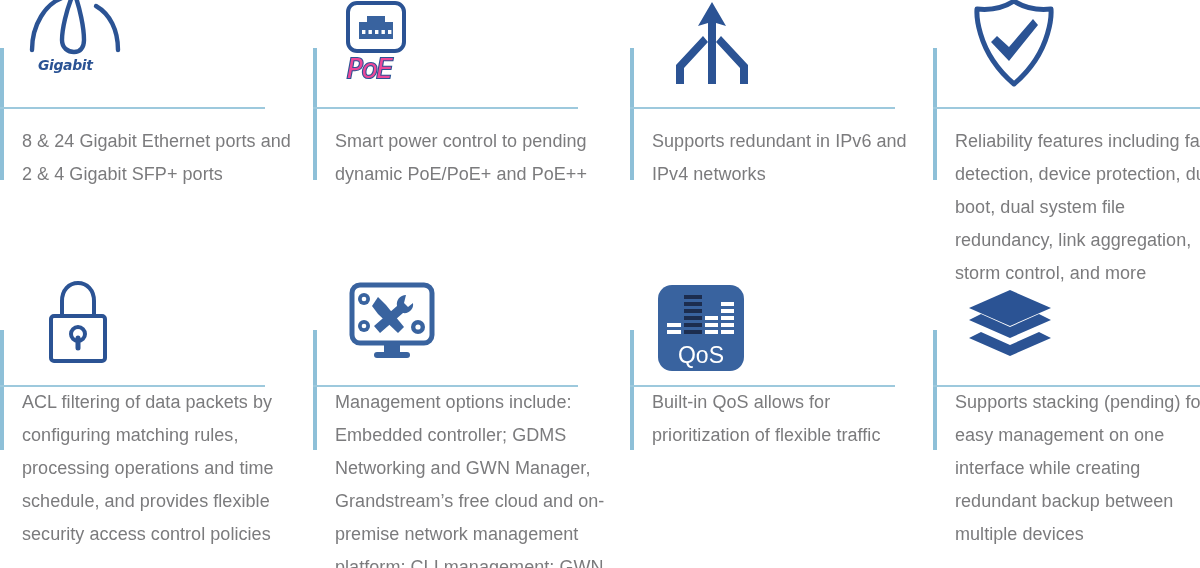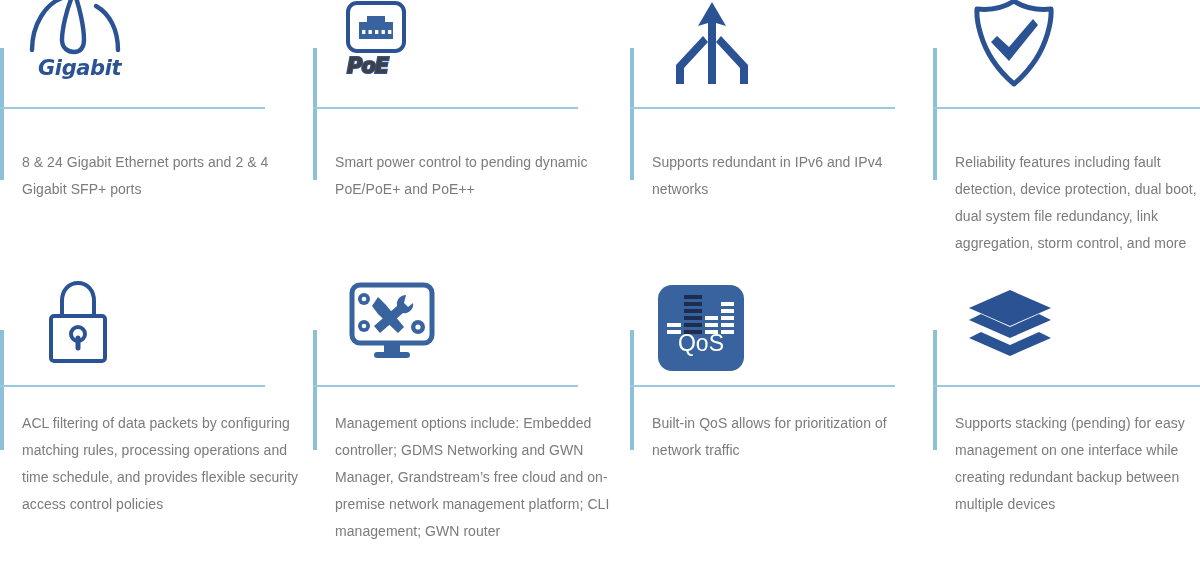--- a/index.html
+++ b/index.html
@@ -58,26 +58,25 @@
     width: 265px;
     height: 2px;
     background: #9dc9dd;
   }
 
   .cell-text {
     position: absolute;
     left: 22px;
     top: 125px;
     width: 278px;
-    font-size: 14px;
-    line-height: 27px;
+    font-size: 18px;
+    line-height: 33px;
     color: #7b7b7d;
     letter-spacing: 0.05px;
     white-space: pre-line;
-    margin-top: 24px;
   }
 
   
   .col-0 { left: 0px; }
   .col-1 { left: 313px; }
   .col-2 { left: 630px; }
   .col-3 { left: 933px; }
 
   
   .row-0 { top: 0px; }
@@ -92,50 +91,50 @@
   .col-3 .divider-horizontal { width: 267px; }
   .col-3 .cell-text { width: 268px; }
 
   
   .icon-svg { display: block; }
 
   .gigabit-wordmark {
     font-family: "DejaVu Sans", sans-serif;
     font-weight: bold;
     font-style: italic;
-    font-size: 21px;
+    font-size: 14px;
     color: #2b5394;
     letter-spacing: -0.4px;
     line-height: 1;
   }
 
   .poe-wordmark {
     font-family: "DejaVu Sans", sans-serif;
-    font-weight: bold;
+    font-weight: normal;
     font-style: italic;
-    font-size: 21px;
+    font-size: 26px;
     letter-spacing: -1px;
     line-height: 1;
-    color: #404040;
+    color: #ec4899;
     -webkit-text-stroke: 2.2px #2b5394;
     paint-order: stroke fill;
   }
 
   .qos-tile {
     width: 86px;
     height: 86px;
     border-radius: 14px;
     background: #39639f;
     position: relative;
   }
   .qos-label {
     position: absolute;
     left: 0;
     right: 0;
-    bottom: 16px;
+    bottom: 4px;
     text-align: center;
     color: #ffffff;
     font-size: 23px;
     line-height: 1;
     font-family: "Liberation Sans", sans-serif;
   }
   .qos-bars { position: absolute; left: 9px; top: 8px; }
 </style>
 </head>
 <body>
@@ -284,21 +283,21 @@
               <rect x="54" y="30" width="13" height="4"></rect>
               <rect x="54" y="37" width="13" height="4"></rect>
             </g>
           </svg>
           <div class="qos-label">QoS</div>
         </div>
       </div>
     </div>
     <div class="divider-vertical"></div>
     <div class="divider-horizontal"></div>
-    <div class="cell-text">Built-in QoS allows for prioritization of network traffic</div>
+    <div class="cell-text">Built-in QoS allows for prioritization of flexible traffic</div>
   </div>
 
   <div class="feature-cell row-1 col-3">
     <div class="cell-icon-area">
       <div class="cell-icon" style="left:34px; top:18px;">
         <svg class="icon-svg" width="86" height="74" viewBox="0 0 86 74" aria-hidden="true">
           <g fill="#2b5394">
             <path d="M43 2 L84 20 L43 38 L2 20 Z"></path>
             <path d="M2 32 L14 26 L43 39 L72 26 L84 32 L43 50 Z"></path>
             <path d="M2 50 L14 44 L43 57 L72 44 L84 50 L43 68 Z"></path>

